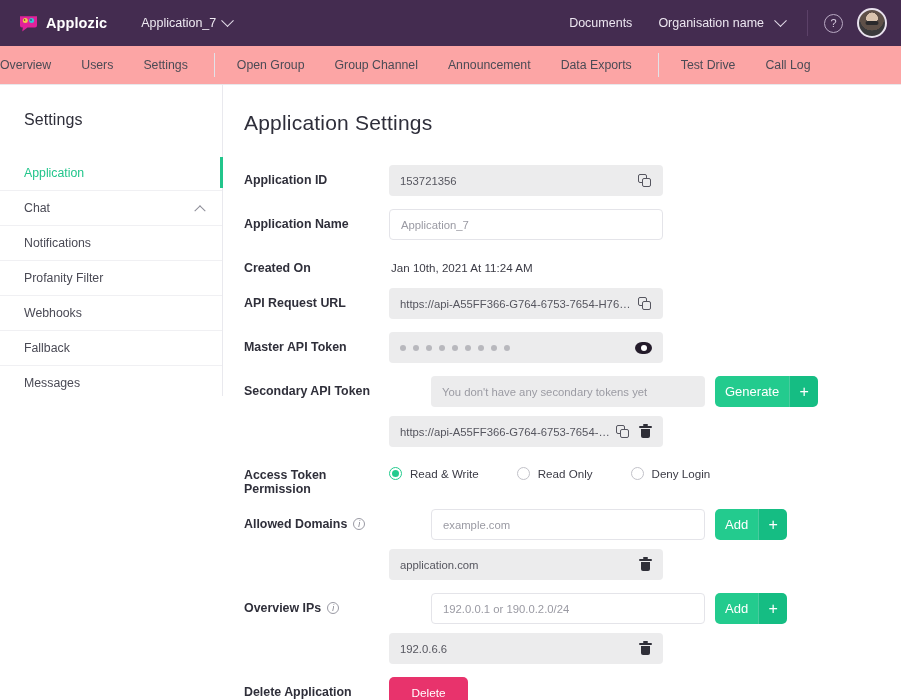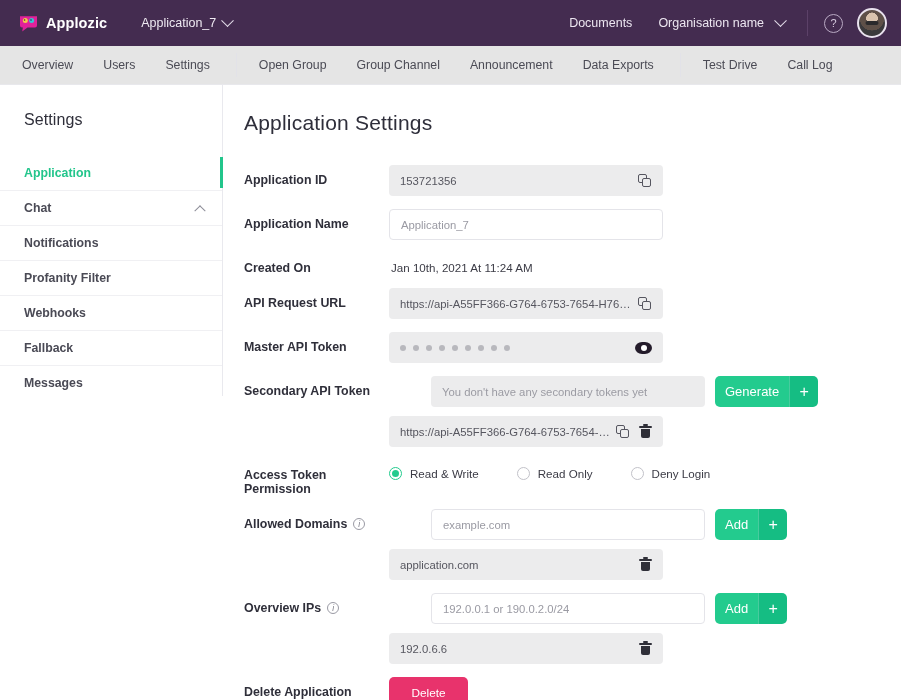--- a/index.html
+++ b/index.html
@@ -62,23 +62,23 @@
     border: 2px solid #e9e2ee; overflow: hidden; position: relative; cursor: pointer;
   }
   .avatar::after {
     content: ""; position: absolute; left: 50%; top: 42%;
     width: 13px; height: 4px; transform: translateX(-50%);
     background: #2a2a2c; border-radius: 2px;
   }
 
   
   .navbar {
-    height: 39px; background: #e5e5e5;
+    height: 39px; background: #fca5a5;
     border-bottom: 1px solid #e8e8ec;
-    display: flex; align-items: center; padding-left: 22px;
+    display: flex; align-items: center; 
   }
   .nav-item {
     font-size: 12.3px; color: #4b4b55; margin-right: 30px; cursor: pointer;
     white-space: nowrap;
   }
   .nav-sep { width: 1px; height: 24px; background: #e2e2e8; margin: 0 22px 0 -4px; }
 
   
   .body-wrap { display: flex; height: 620px; }
 
@@ -91,21 +91,21 @@
   }
   .sb-title {
     font-size: 16px; color: #2f2f3a; padding: 26px 0 0 24px;
     font-weight: normal; letter-spacing: .1px;
   }
   .sb-list { margin-top: 26px; }
   .sb-item {
     height: 35px; display: flex; align-items: center;
     padding: 0 18px 0 24px; font-size: 12.3px; color: #4a4a55;
     border-top: 1px solid #f0f0f3;
-    cursor: pointer; position: relative; font-weight: bold;
+    cursor: pointer; position: relative;
   }
   .sb-item.first { border-top: none; }
   .sb-item.active { color: #22c58b; }
   .sb-item.active::after {
     content: ""; position: absolute; right: -1px; top: 2px;
     width: 3px; height: 31px; background: #22c58b;
   }
   .sb-item.sub { padding-left: 24px; }
   .chev-up {
     margin-left: auto;

